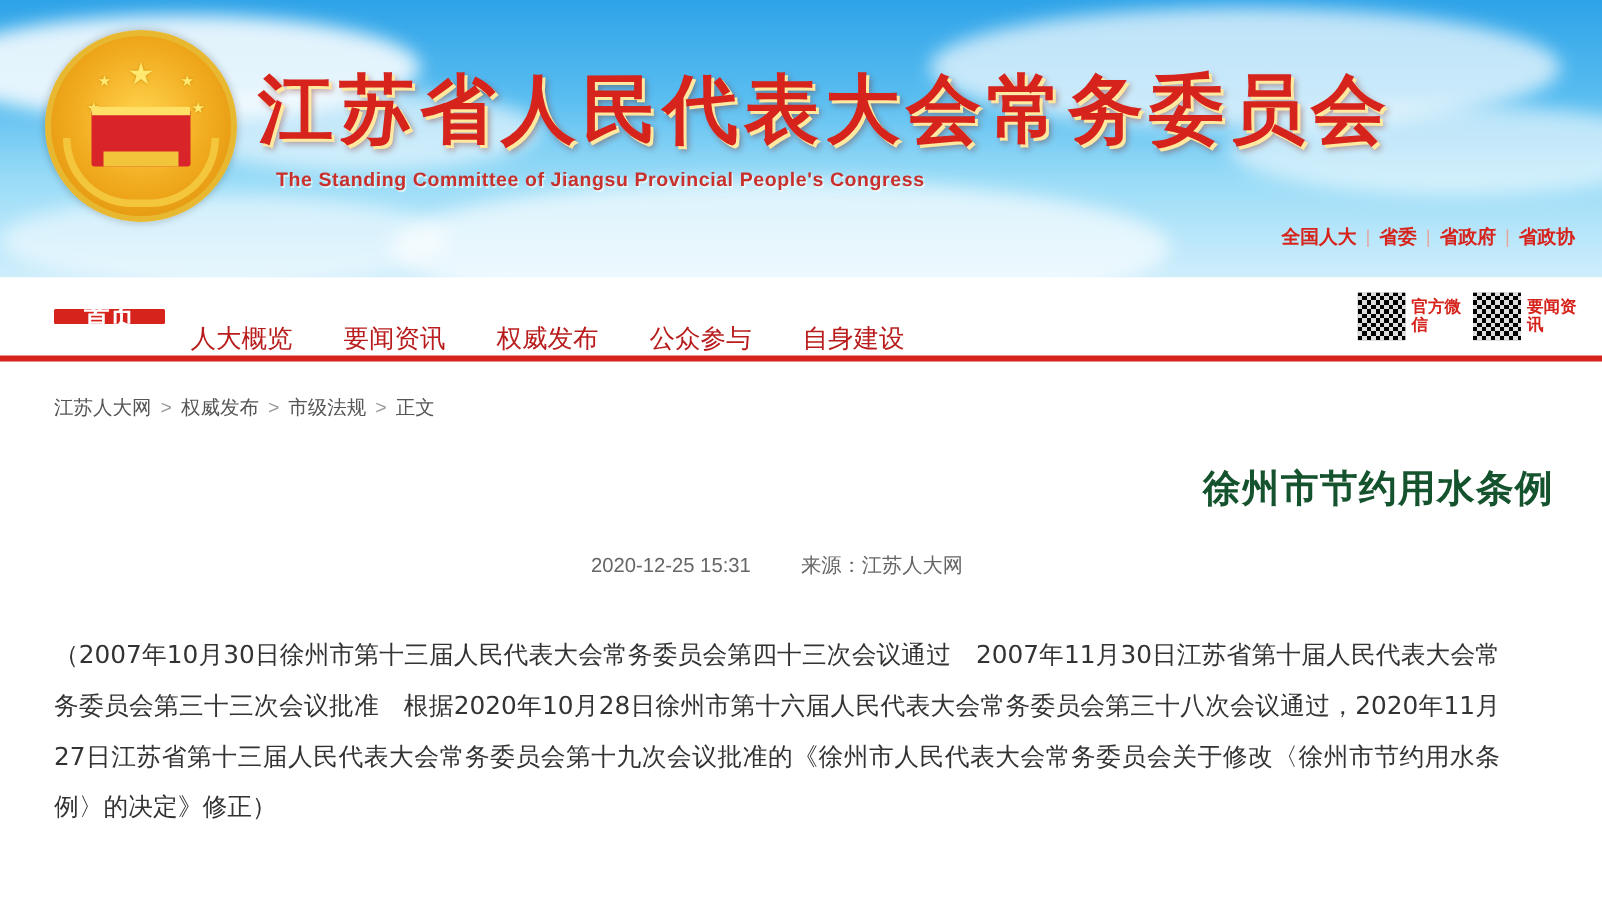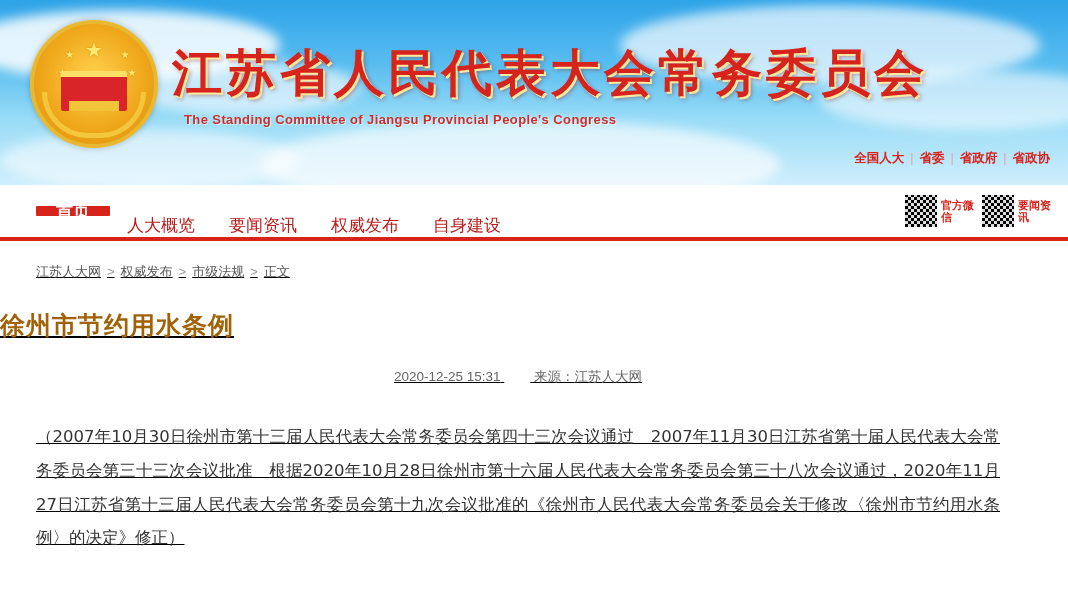--- a/index.html
+++ b/index.html
@@ -161,36 +161,35 @@
     background-blend-mode: difference;
     border: 1px solid #fff;
   }
   .qr-label { font-size: 11px; color: #d6241d; font-weight: bold; line-height: 1.1; width: 36px;}
 
   
   .content {
     width: 1036px;
     background: #fff;
     padding: 0 0 0 0;
-    text-decoration: underline;
   }
   .crumb {
     font-size: 13px;
     color: #555;
     padding: 22px 0 0 36px;
   }
   .crumb a { color: #555; text-decoration: none; }
   .crumb .sp { margin: 0 6px; color: #999; }
   .crumb .cur { color: #555; }
 
   .art-title {
-    text-align: left;
+    text-align: right;
     font-size: 25px;
     font-weight: bold;
-    color: #a16207;
+    color: #14532d;
     margin-top: 28px;
     letter-spacing: 1px;
   }
   .art-meta {
     text-align: center;
     font-size: 13.5px;
     color: #666;
     margin-top: 26px;
   }
   .art-meta .gap { display: inline-block; width: 26px; }
@@ -233,20 +232,21 @@
     <a href="#">全国人大</a><span class="sep">|</span><a href="#">省委</a><span class="sep">|</span><a href="#">省政府</a><span class="sep">|</span><a href="#">省政协</a>
   </div>
 </div>
 
 <div class="nav">
   <div class="nav-inner">
     <div class="nav-item active">首页</div>
     <div class="nav-item">人大概览</div>
     <div class="nav-item">要闻资讯</div>
     <div class="nav-item">权威发布</div>
+    <div class="nav-item">公众参与</div>
     <div class="nav-item">自身建设</div>
   </div>
   <div class="qr-group">
     <div class="qr-cell">
       <div class="qr"></div>
       <div class="qr-label">官方微信</div>
     </div>
     <div class="qr-cell">
       <div class="qr"></div>
       <div class="qr-label">要闻资讯</div>

